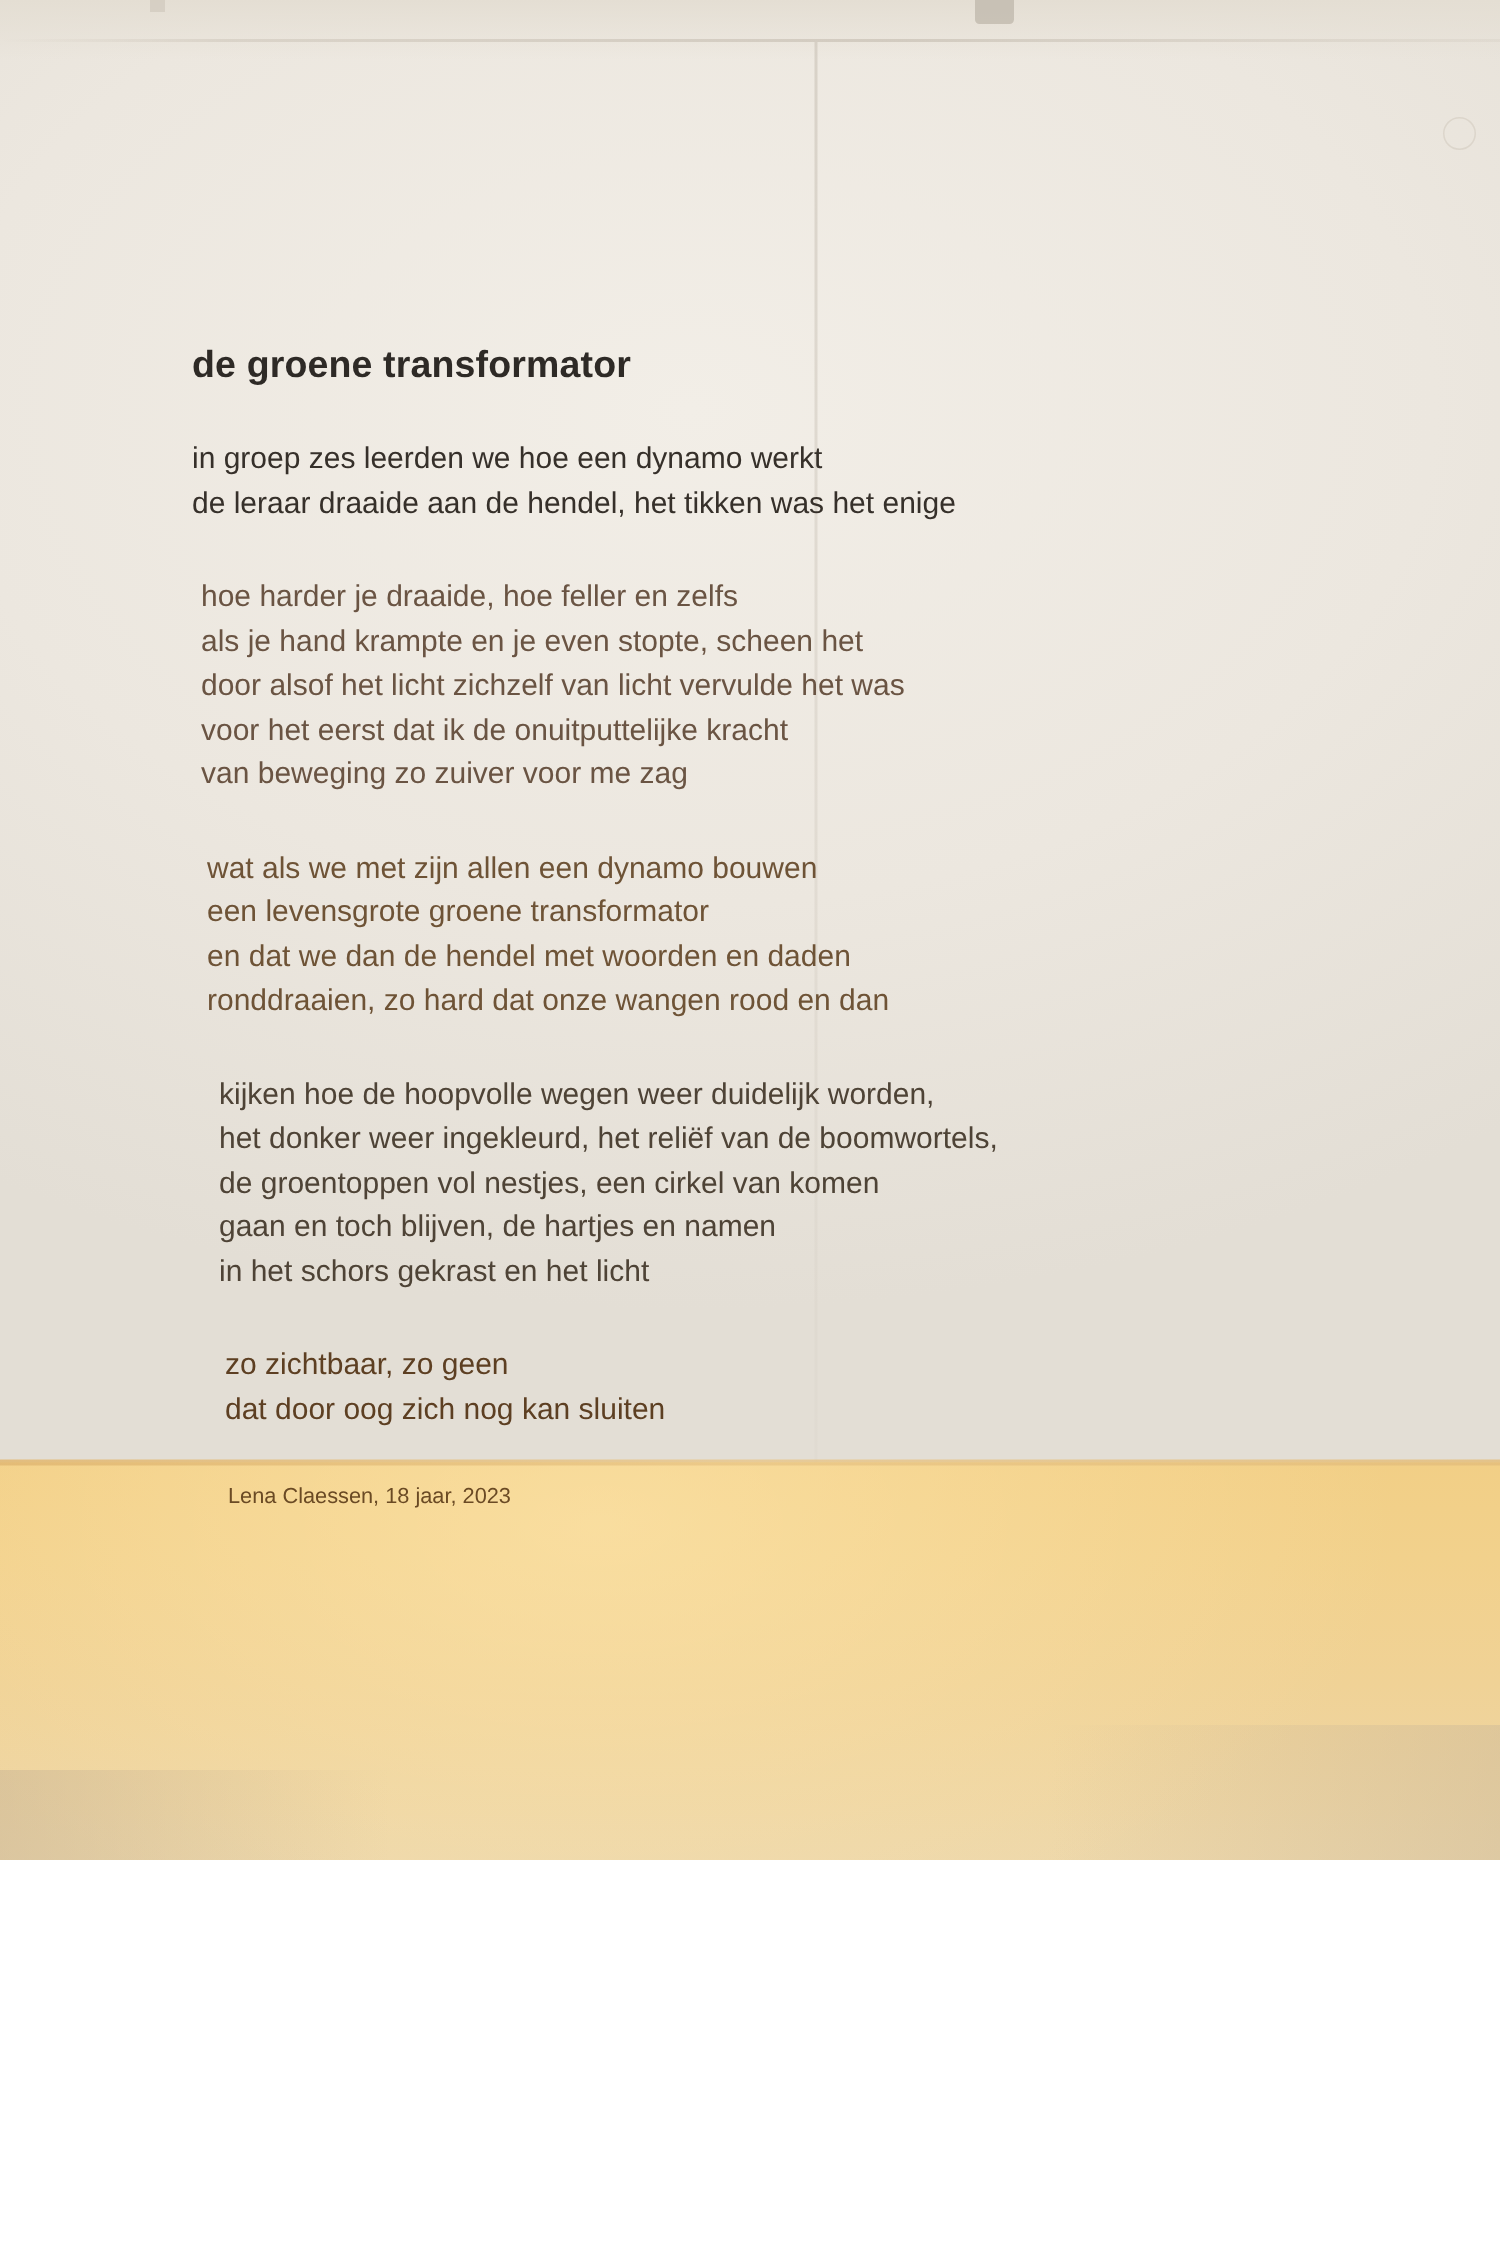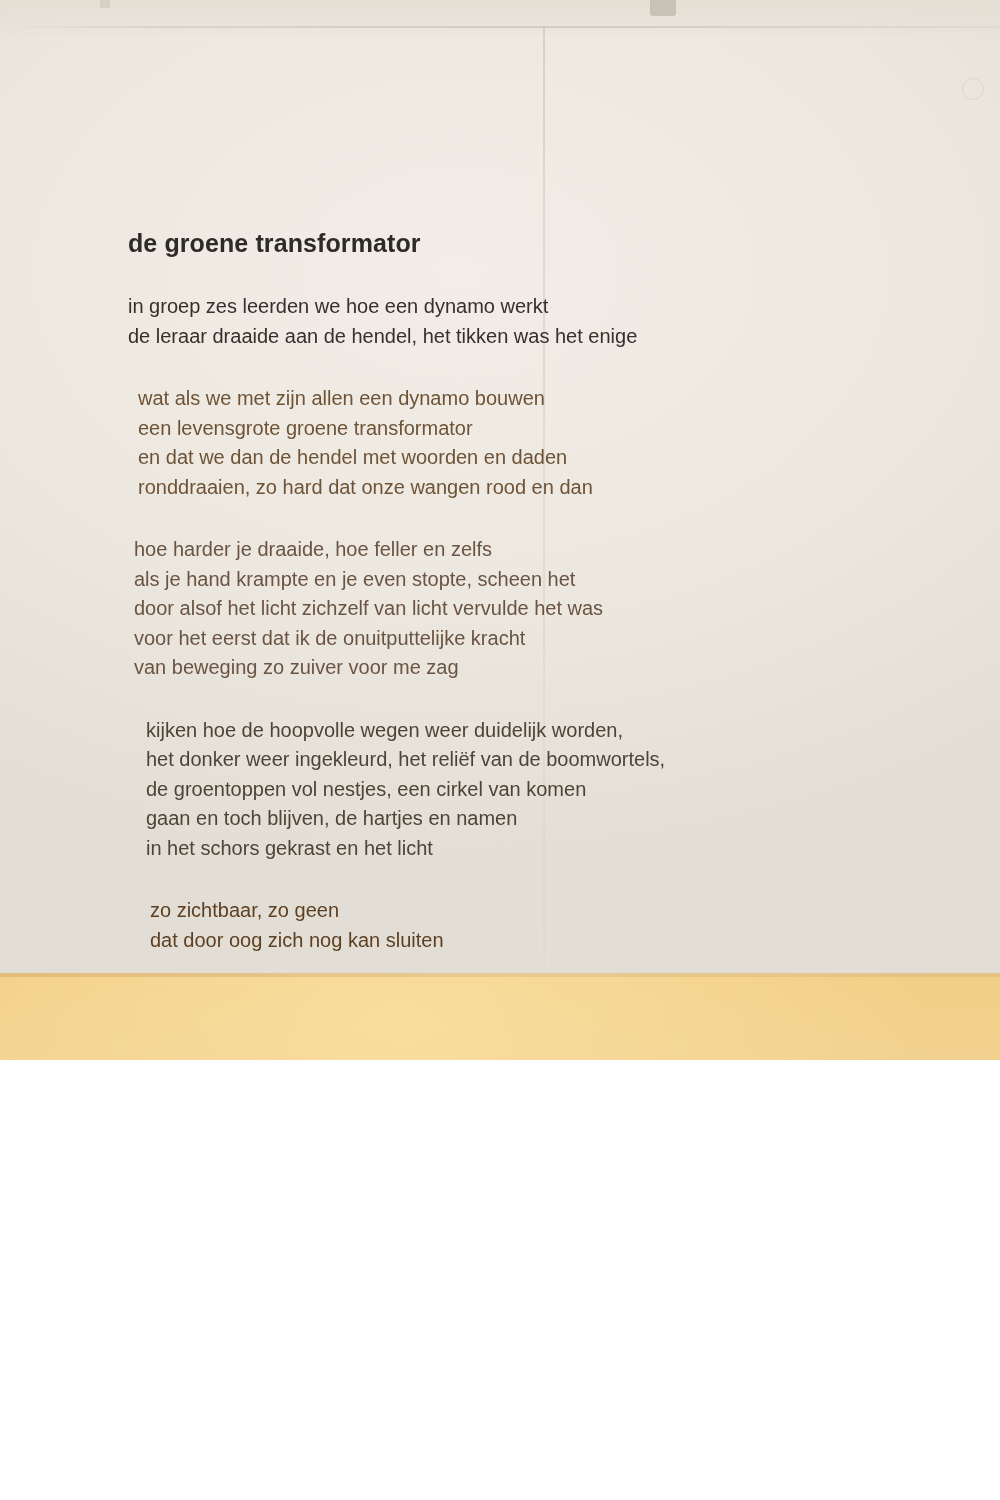--- a/index.html
+++ b/index.html
@@ -6,21 +6,21 @@
     margin: 0;
     padding: 0;
     background: #ffffff;
   }
   body {
     font-family: "Liberation Sans", sans-serif;
   }
   #scene {
     position: relative;
     width: 1000px;
-    height: 1060px;
+    height: 1240px;
     overflow: hidden;
     background: #fef9c3;
   }
   
   .wall-upper {
     position: absolute;
     left: 0; top: 0;
     width: 1000px; height: 975px;
     background:
       radial-gradient(ellipse 900px 600px at 46% 28%, #f2eee7 0%, #ece7df 55%, #e3ded5 100%);
@@ -180,44 +180,45 @@
 
   <div class="poem">
 
     <div class="poem-title">de groene transformator</div>
 
     <div class="stanza stanza-0">
       <div class="line">in groep zes leerden we hoe een dynamo werkt</div>
       <div class="line">de leraar draaide aan de hendel, het tikken was het enige</div>
     </div>
 
-    <div class="stanza stanza-2">
-      <div class="line">wat als we met zijn allen een dynamo bouwen</div>
-      <div class="line">een levensgrote groene transformator</div>
-      <div class="line">en dat we dan de hendel met woorden en daden</div>
-      <div class="line">ronddraaien, zo hard dat onze wangen rood en dan</div>
-    </div>
-
     <div class="stanza stanza-1">
       <div class="line">hoe harder je draaide, hoe feller en zelfs</div>
       <div class="line">als je hand krampte en je even stopte, scheen het</div>
       <div class="line">door alsof het licht zichzelf van licht vervulde het was</div>
       <div class="line">voor het eerst dat ik de onuitputtelijke kracht</div>
       <div class="line">van beweging zo zuiver voor me zag</div>
     </div>
 
+    <div class="stanza stanza-2">
+      <div class="line">wat als we met zijn allen een dynamo bouwen</div>
+      <div class="line">een levensgrote groene transformator</div>
+      <div class="line">en dat we dan de hendel met woorden en daden</div>
+      <div class="line">ronddraaien, zo hard dat onze wangen rood en dan</div>
+    </div>
+
 
     <div class="stanza stanza-4">
       <div class="line">kijken hoe de hoopvolle wegen weer duidelijk worden,</div>
       <div class="line">het donker weer ingekleurd, het reliëf van de boomwortels,</div>
       <div class="line">de groentoppen vol nestjes, een cirkel van komen</div>
       <div class="line">gaan en toch blijven, de hartjes en namen</div>
       <div class="line">in het schors gekrast en het licht</div>
     </div>
 
     <div class="stanza stanza-5">
       <div class="line">zo zichtbaar, zo geen</div>
       <div class="line">dat door oog zich nog kan sluiten</div>
     </div>
 
+    <div class="credit">Lena Claessen, 18 jaar, 2023</div>
 
   </div>
 </div>
 
 </body></html>

